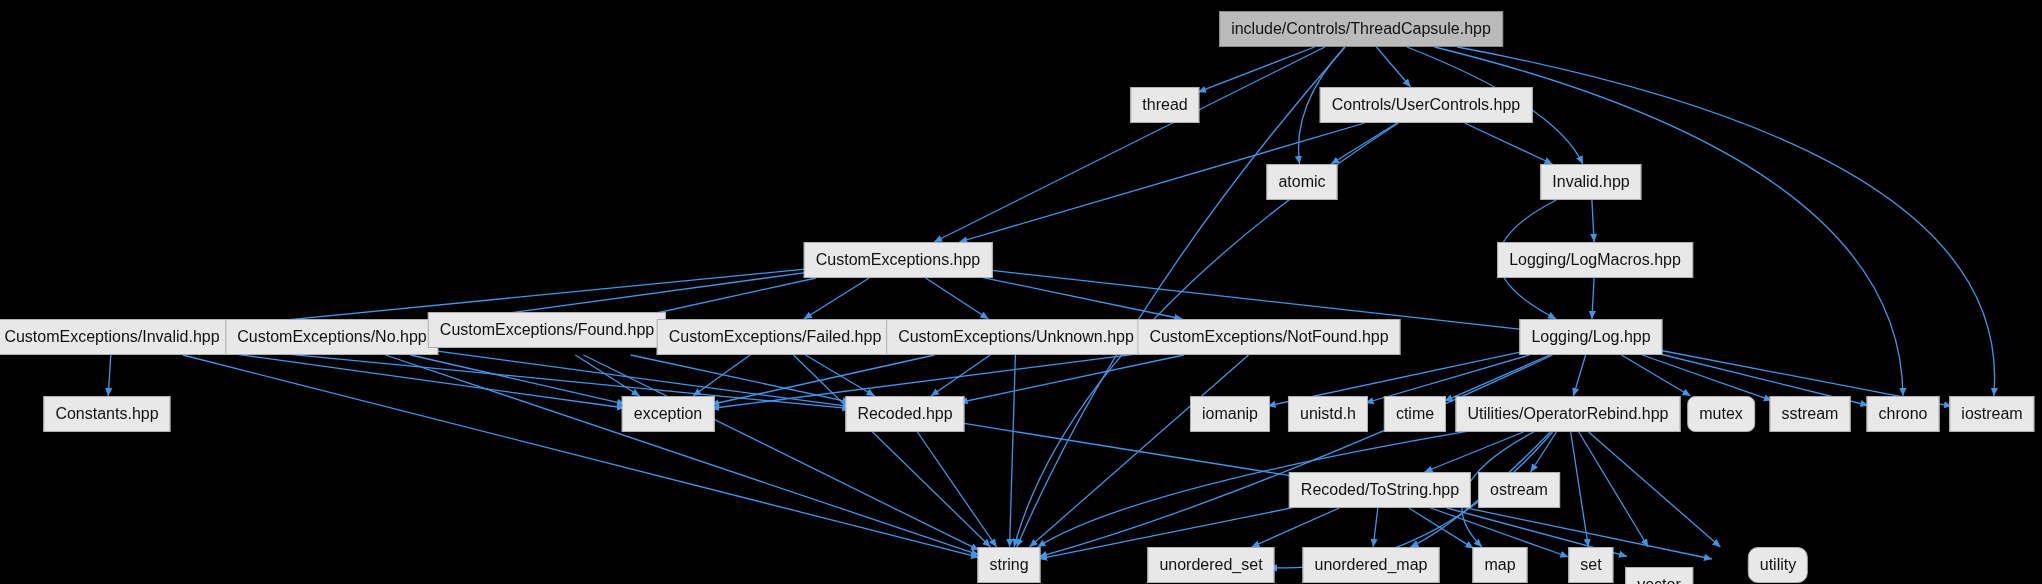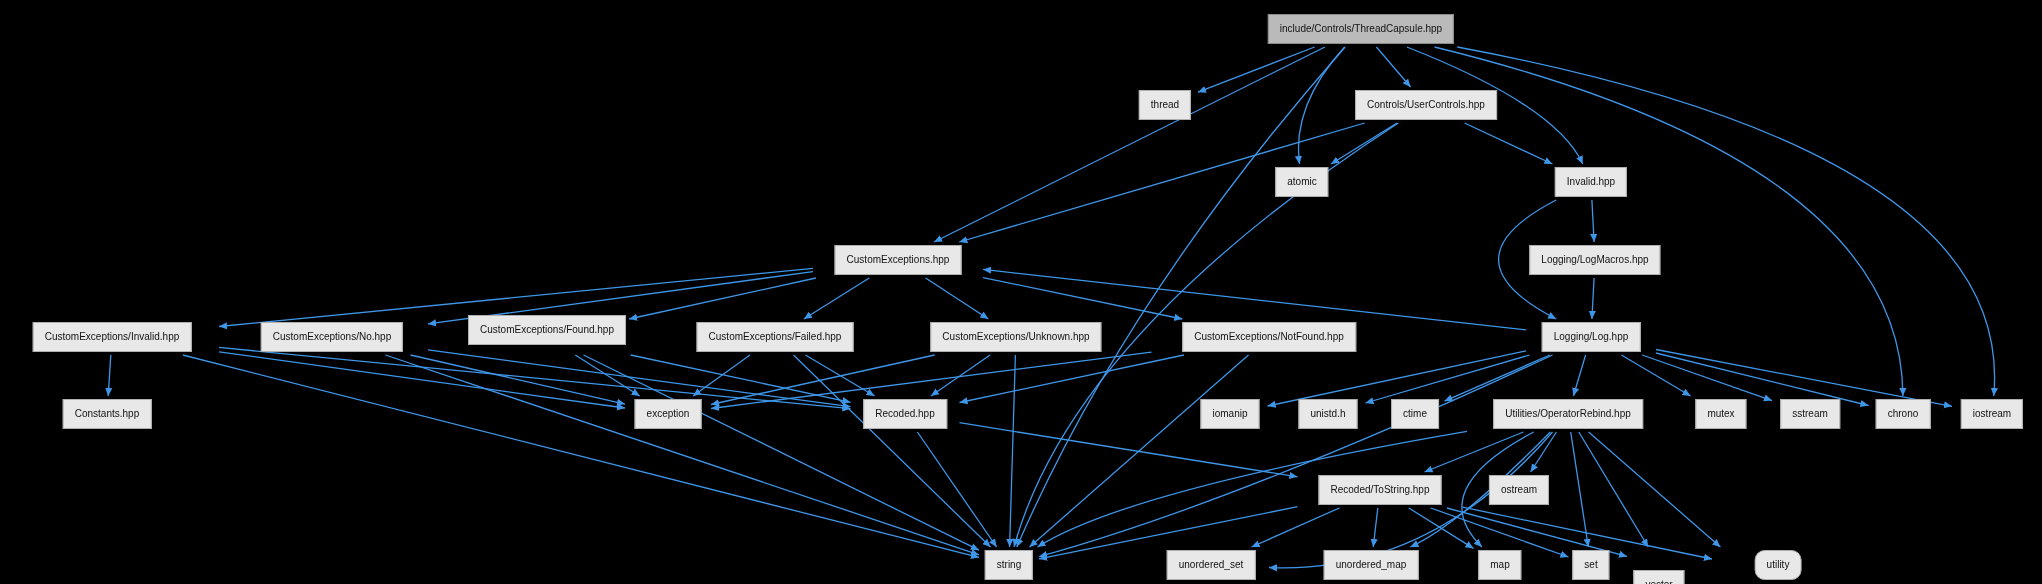--- a/index.html
+++ b/index.html
@@ -12,21 +12,21 @@
     font-family:"Liberation Sans",sans-serif;
   }
   svg.edge-layer{position:absolute;left:0;top:0;width:100%;height:100%;}
   .node-layer{position:absolute;left:0;top:0;width:100%;height:100%;}
   .node{
     position:absolute;
     transform:translate(-50%,-50%);
     background:var(--node-fill,#E8E8E8);
     border:1px solid var(--node-border,#B0B0B0);
     color:var(--node-text,#111);
-    font-size:10px;line-height:1;
+    font-size:16px;line-height:1;
     padding:9px 11px;
     white-space:nowrap;
     cursor:pointer;
     box-sizing:border-box;
   }
   .node.root{
     background:var(--root-fill,#BABABA);
     border-color:var(--root-border,#8A8A8A);
   }
 </style>
@@ -124,21 +124,21 @@
       <div class="node" style="left: 1016px; top: 337px;">CustomExceptions/Unknown.hpp</div>
       <div class="node" style="left: 1269px; top: 337px;">CustomExceptions/NotFound.hpp</div>
       <div class="node" style="left: 1591px; top: 337px;">Logging/Log.hpp</div>
       <div class="node" style="left: 107px; top: 414px; text-align: right;">Constants.hpp</div>
       <div class="node" style="left: 668px; top: 414px;">exception</div>
       <div class="node" style="left: 905px; top: 414px;">Recoded.hpp</div>
       <div class="node" style="left: 1230px; top: 414px;">iomanip</div>
       <div class="node" style="left: 1328px; top: 414px;">unistd.h</div>
       <div class="node" style="left: 1415px; top: 414px;">ctime</div>
       <div class="node" style="left: 1568px; top: 414px;">Utilities/OperatorRebind.hpp</div>
-      <div class="node" style="left: 1721px; top: 414px;">mutex</div>
+      <div class="node" style="left: 1721px; top: 414px; border-radius: 8px;">mutex</div>
       <div class="node" style="left: 1810px; top: 414px;">sstream</div>
       <div class="node" style="left: 1903px; top: 414px;">chrono</div>
       <div class="node" style="left: 1992px; top: 414px;">iostream</div>
       <div class="node" style="left: 1380px; top: 490px;">Recoded/ToString.hpp</div>
       <div class="node" style="left: 1519px; top: 490px;">ostream</div>
       <div class="node" style="left: 1009px; top: 565px;">string</div>
       <div class="node" style="left: 1211px; top: 565px;">unordered_set</div>
       <div class="node" style="left: 1371px; top: 565px;">unordered_map</div>
       <div class="node" style="left: 1500px; top: 565px;">map</div>
       <div class="node" style="left: 1591px; top: 565px;">set</div>

